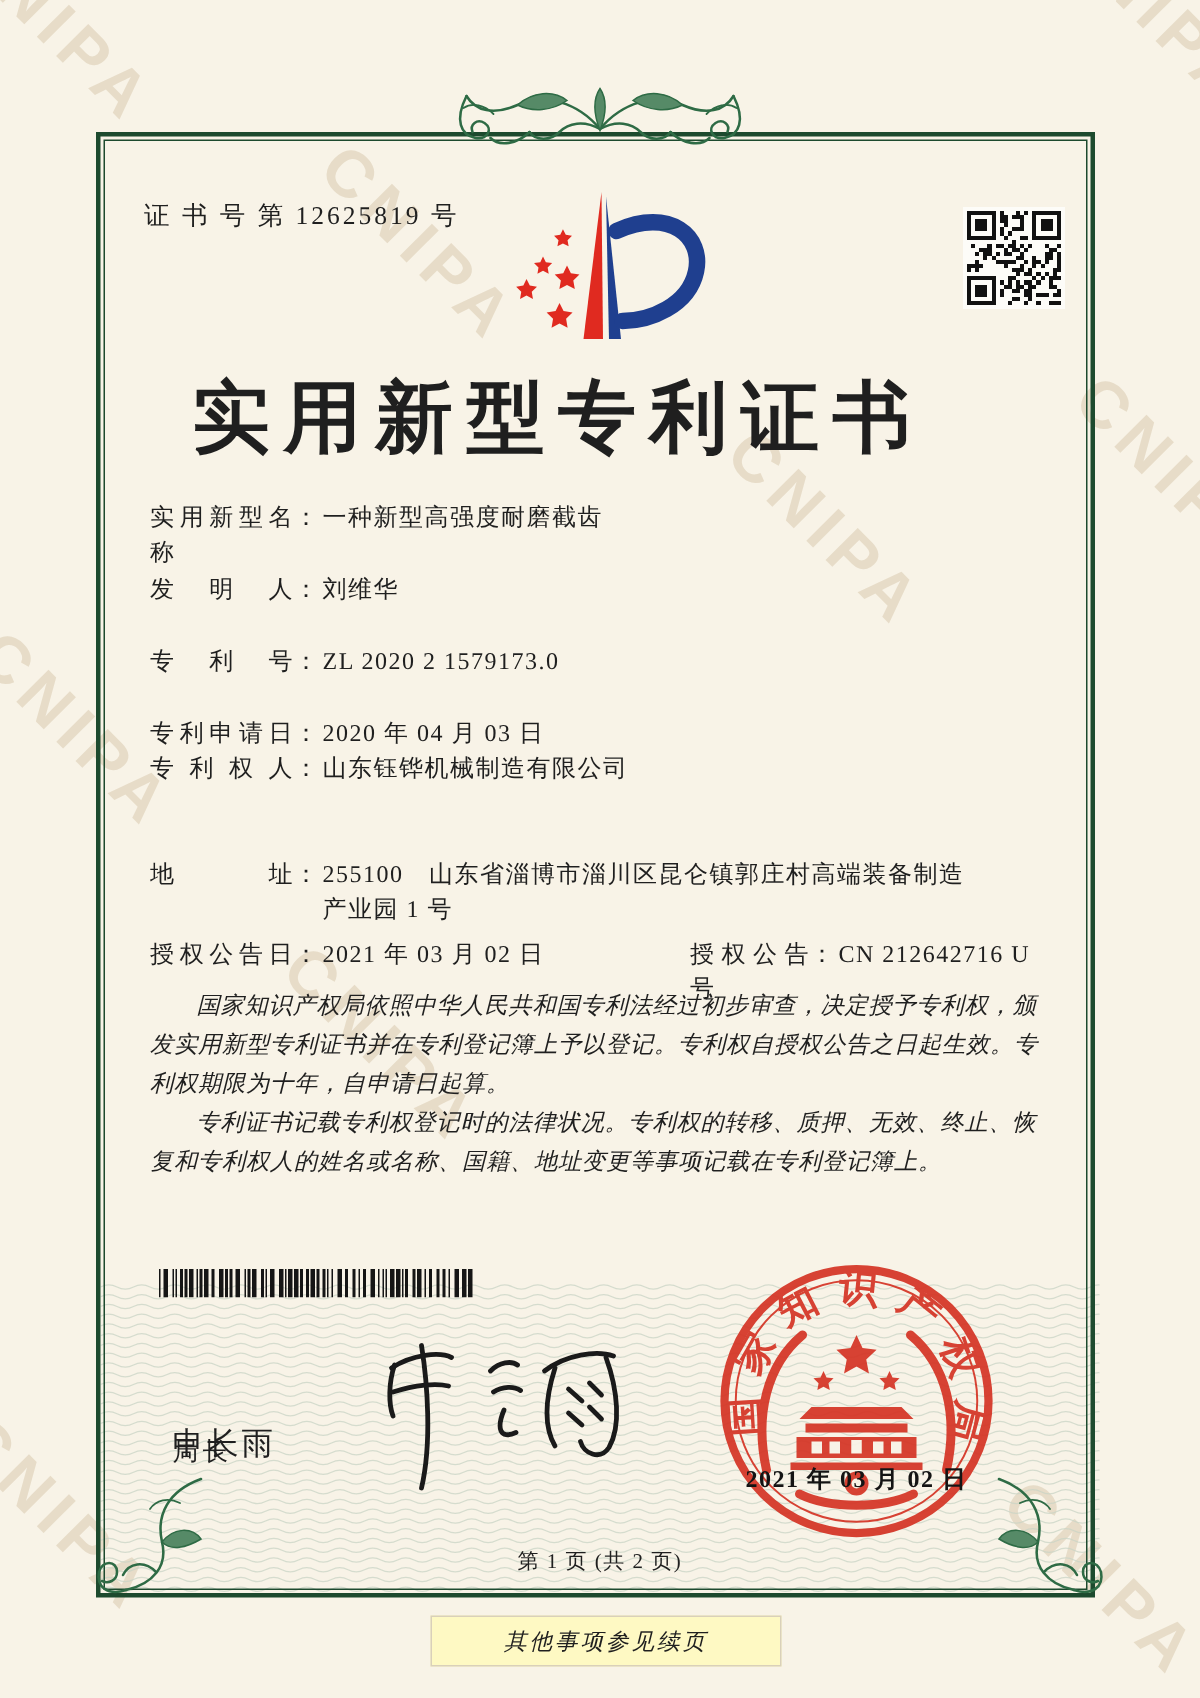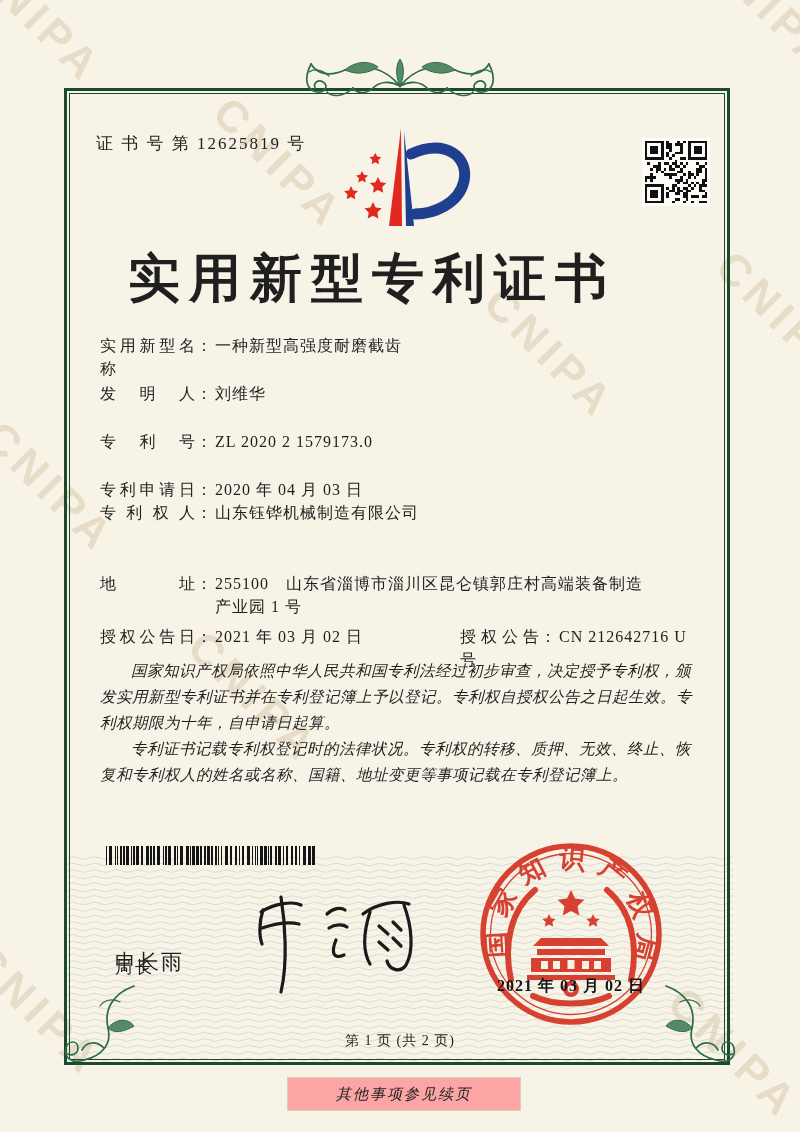--- a/index.html
+++ b/index.html
@@ -64,21 +64,21 @@
   .signer-name{position:absolute;left:115px;top:948px;font-size:21px;letter-spacing:2px;}
   .signature{position:absolute;left:235px;top:890px;width:190px;height:108px;}
   .seal{position:absolute;left:471px;top:834px;width:200px;height:200px;}
   .seal-date{
     position:absolute;left:497px;top:976px;font-size:16px;font-weight:bold;
     letter-spacing:1px;color:#141414;
   }
   .page-num{position:absolute;left:0;top:1032px;width:800px;text-align:center;font-size:14px;letter-spacing:1px;}
   .cont-box{
     position:absolute;left:287px;top:1077px;width:232px;height:32px;
-    background:#fca5a5;border:1px solid #d9d0ba;
+    background:#fef9c3;border:1px solid #d9d0ba;
     display:flex;align-items:center;justify-content:center;
     font-size:15px;font-style:italic;letter-spacing:2px;
   }
 </style>
 </head>
 <body>
 
 <div class="page">
 
   <span class="wm" style="left:-45px;top:-8px">CNIPA</span>

